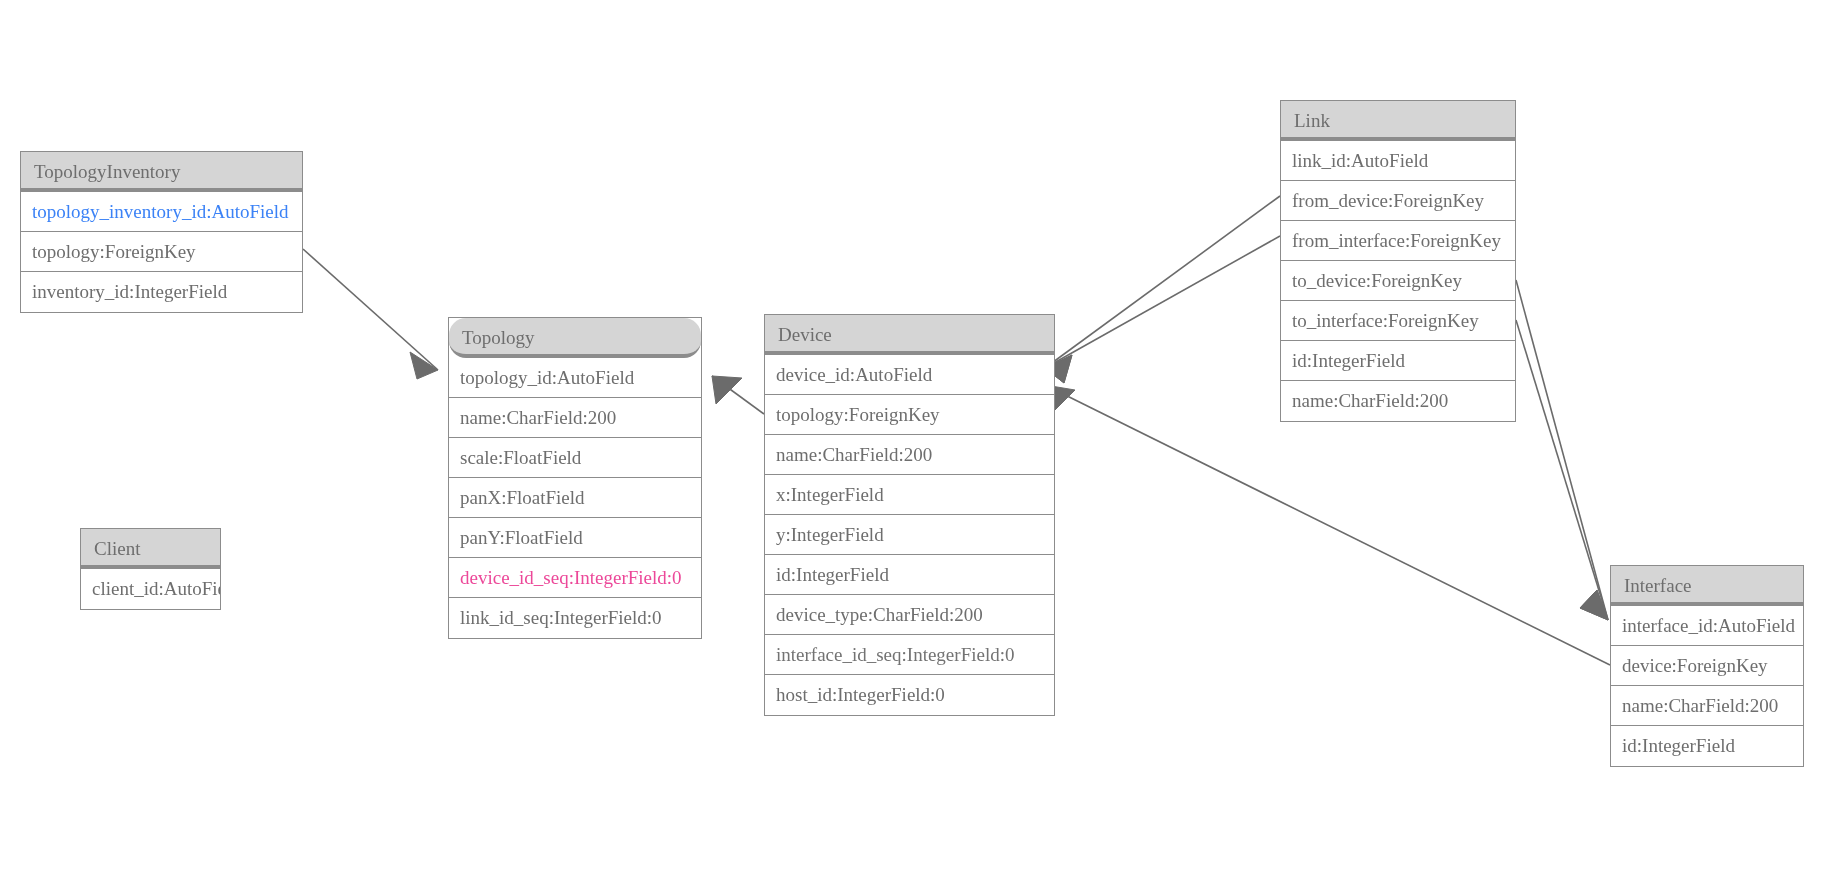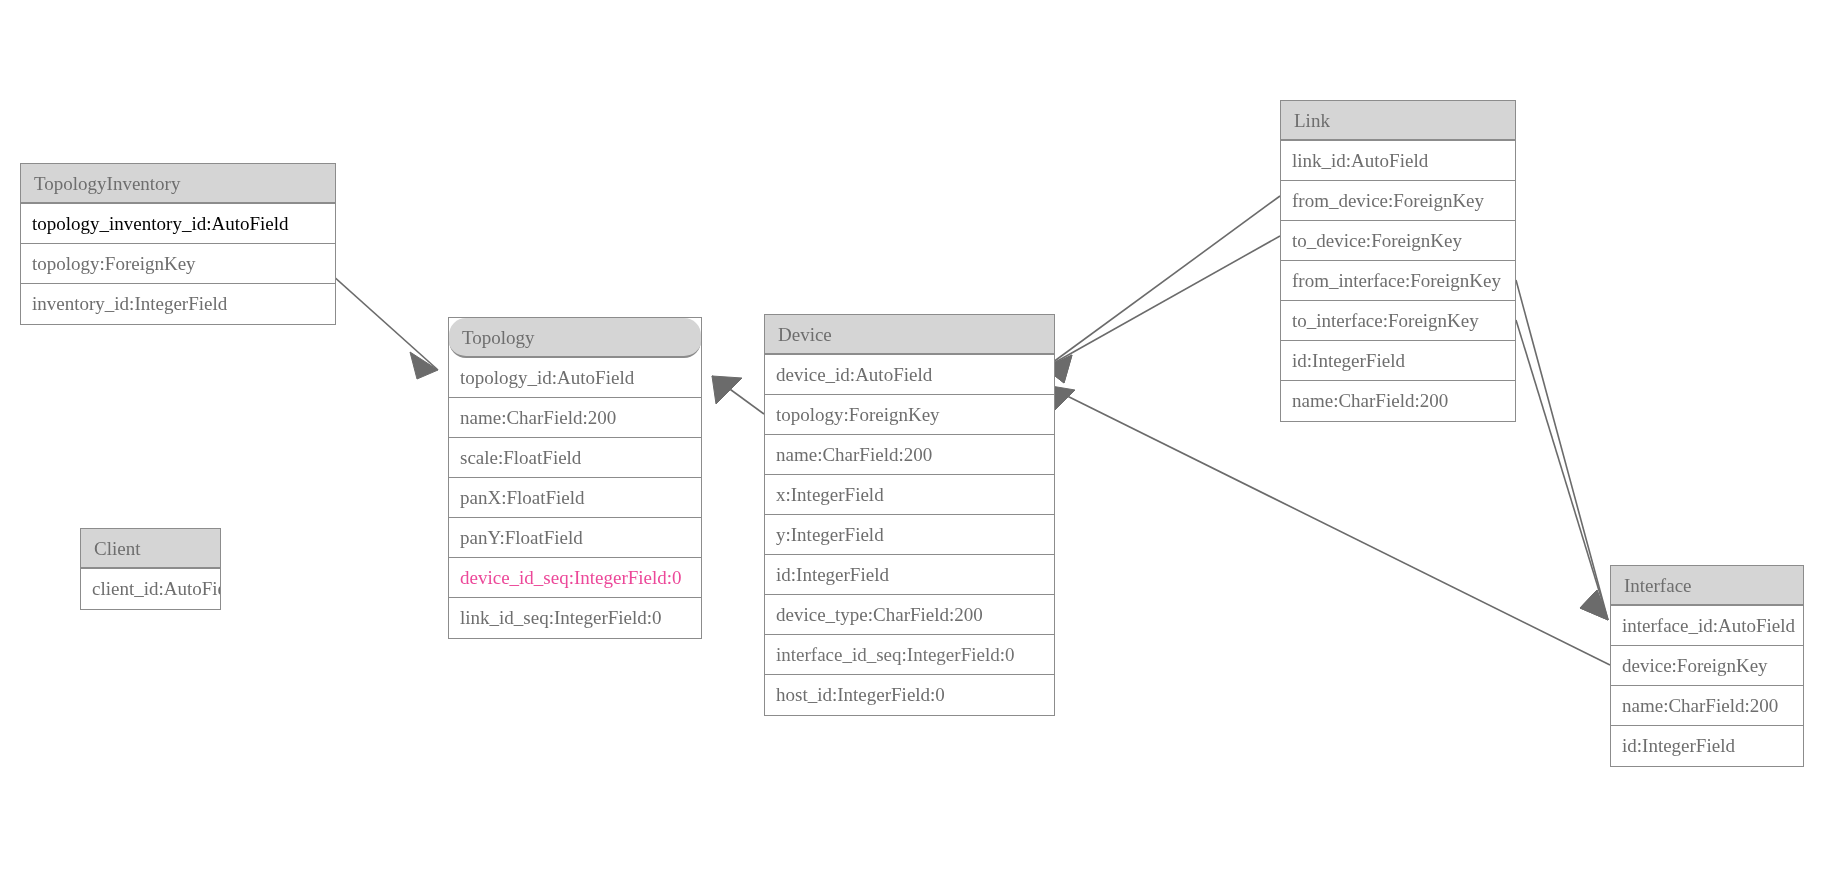--- a/index.html
+++ b/index.html
@@ -28,21 +28,21 @@
     box-sizing: border-box;
     background: #ffffff;
     border: 1px solid #8c8c8c;
     z-index: 5;
   }
   .entity-title {
     box-sizing: border-box;
     height: 40px;
     line-height: 40px;
     background: #d5d5d5;
-    border-bottom: 2px solid #14532d;
+    border-bottom: 4px solid #14532d;
     color: #6e6e6e;
     font-size: 19px;
     padding: 0 0 0 13px;
     white-space: nowrap;
     overflow: hidden;
   }
   .entity-field {
     box-sizing: border-box;
     height: 40px;
     line-height: 40px;
@@ -88,23 +88,23 @@
         <polyline points="1516,280 1608,620" fill="none" stroke="#6b6b6b" stroke-width="1.6"></polyline>
         <polygon points="1608,620 1580,608 1597,590" fill="#6b6b6b" stroke="#6b6b6b" stroke-width="1"></polygon>
       </g>
       <g>
         <polyline points="1516,320 1608,620" fill="none" stroke="#6b6b6b" stroke-width="1.6"></polyline>
         <polygon points="1608,620 1580,608 1597,590" fill="#6b6b6b" stroke="#6b6b6b" stroke-width="1"></polygon>
       </g>
     </svg>
 
   <div id="entity-layer">
-      <div class="entity" style="left: 20px; top: 163px; width: 316px; border-color: rgb(140, 140, 140); font-family: Liberation Serif, serif;">
+      <div class="entity" style="left: 20px; top: 151px; width: 283px; border-color: rgb(140, 140, 140); font-family: Liberation Serif, serif;">
         <div class="entity-title" style="background: rgb(213, 213, 213); border-bottom-color: rgb(140, 140, 140); color: rgb(110, 110, 110);">TopologyInventory</div>
-        <div class="entity-field" style="border-bottom-color: rgb(140, 140, 140); color: #000000;">topology_inventory_id:AutoField</div>
+        <div class="entity-field" style="border-bottom-color: rgb(140, 140, 140); color: #3b82f6;">topology_inventory_id:AutoField</div>
         <div class="entity-field" style="border-bottom-color: rgb(140, 140, 140); color: rgb(110, 110, 110);">topology:ForeignKey</div>
         <div class="entity-field" style="border-bottom-color: rgb(140, 140, 140); color: rgb(110, 110, 110);">inventory_id:IntegerField</div>
       </div>
       <div class="entity" style="left: 448px; top: 317px; width: 254px; border-color: rgb(140, 140, 140);">
         <div class="entity-title" style="background: rgb(213, 213, 213); border-bottom-color: rgb(140, 140, 140); color: rgb(110, 110, 110); border-radius: 17px;">Topology</div>
         <div class="entity-field" style="border-bottom-color: rgb(140, 140, 140); color: rgb(110, 110, 110);">topology_id:AutoField</div>
         <div class="entity-field" style="border-bottom-color: rgb(140, 140, 140); color: rgb(110, 110, 110);">name:CharField:200</div>
         <div class="entity-field" style="border-bottom-color: rgb(140, 140, 140); color: rgb(110, 110, 110);">scale:FloatField</div>
         <div class="entity-field" style="border-bottom-color: rgb(140, 140, 140); color: rgb(110, 110, 110);">panX:FloatField</div>
         <div class="entity-field" style="border-bottom-color: rgb(140, 140, 140); color: rgb(110, 110, 110);">panY:FloatField</div>
@@ -124,22 +124,22 @@
         <div class="entity-field" style="border-bottom-color: rgb(140, 140, 140); color: rgb(110, 110, 110);">host_id:IntegerField:0</div>
       </div>
       <div class="entity" style="left: 80px; top: 528px; width: 141px; border-color: rgb(140, 140, 140);">
         <div class="entity-title" style="background: rgb(213, 213, 213); border-bottom-color: rgb(140, 140, 140); color: rgb(110, 110, 110);">Client</div>
         <div class="entity-field" style="border-bottom-color: rgb(140, 140, 140); color: rgb(110, 110, 110);">client_id:AutoField</div>
       </div>
       <div class="entity" style="left: 1280px; top: 100px; width: 236px; border-color: rgb(140, 140, 140);">
         <div class="entity-title" style="background: rgb(213, 213, 213); border-bottom-color: rgb(140, 140, 140); color: rgb(110, 110, 110);">Link</div>
         <div class="entity-field" style="border-bottom-color: rgb(140, 140, 140); color: rgb(110, 110, 110);">link_id:AutoField</div>
         <div class="entity-field" style="border-bottom-color: rgb(140, 140, 140); color: rgb(110, 110, 110);">from_device:ForeignKey</div>
+        <div class="entity-field" style="border-bottom-color: rgb(140, 140, 140); color: rgb(110, 110, 110);">from_interface:ForeignKey</div>
         <div class="entity-field" style="border-bottom-color: rgb(140, 140, 140); color: rgb(110, 110, 110);">to_device:ForeignKey</div>
-        <div class="entity-field" style="border-bottom-color: rgb(140, 140, 140); color: rgb(110, 110, 110);">from_interface:ForeignKey</div>
         <div class="entity-field" style="border-bottom-color: rgb(140, 140, 140); color: rgb(110, 110, 110);">to_interface:ForeignKey</div>
         <div class="entity-field" style="border-bottom-color: rgb(140, 140, 140); color: rgb(110, 110, 110);">id:IntegerField</div>
         <div class="entity-field" style="border-bottom-color: rgb(140, 140, 140); color: rgb(110, 110, 110);">name:CharField:200</div>
       </div>
       <div class="entity" style="left: 1610px; top: 565px; width: 194px; border-color: rgb(140, 140, 140);">
         <div class="entity-title" style="background: rgb(213, 213, 213); border-bottom-color: rgb(140, 140, 140); color: rgb(110, 110, 110);">Interface</div>
         <div class="entity-field" style="border-bottom-color: rgb(140, 140, 140); color: rgb(110, 110, 110);">interface_id:AutoField</div>
         <div class="entity-field" style="border-bottom-color: rgb(140, 140, 140); color: rgb(110, 110, 110);">device:ForeignKey</div>
         <div class="entity-field" style="border-bottom-color: rgb(140, 140, 140); color: rgb(110, 110, 110);">name:CharField:200</div>
         <div class="entity-field" style="border-bottom-color: rgb(140, 140, 140); color: rgb(110, 110, 110);">id:IntegerField</div>

